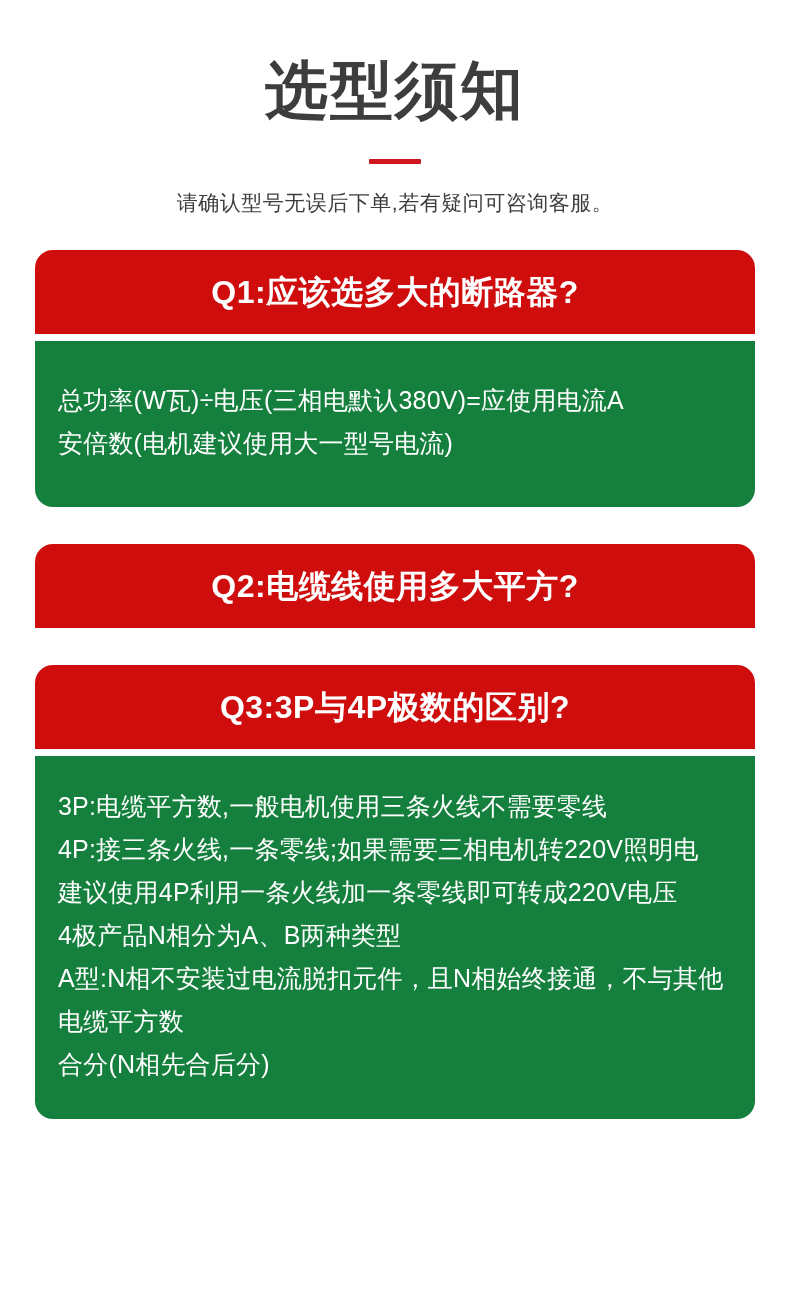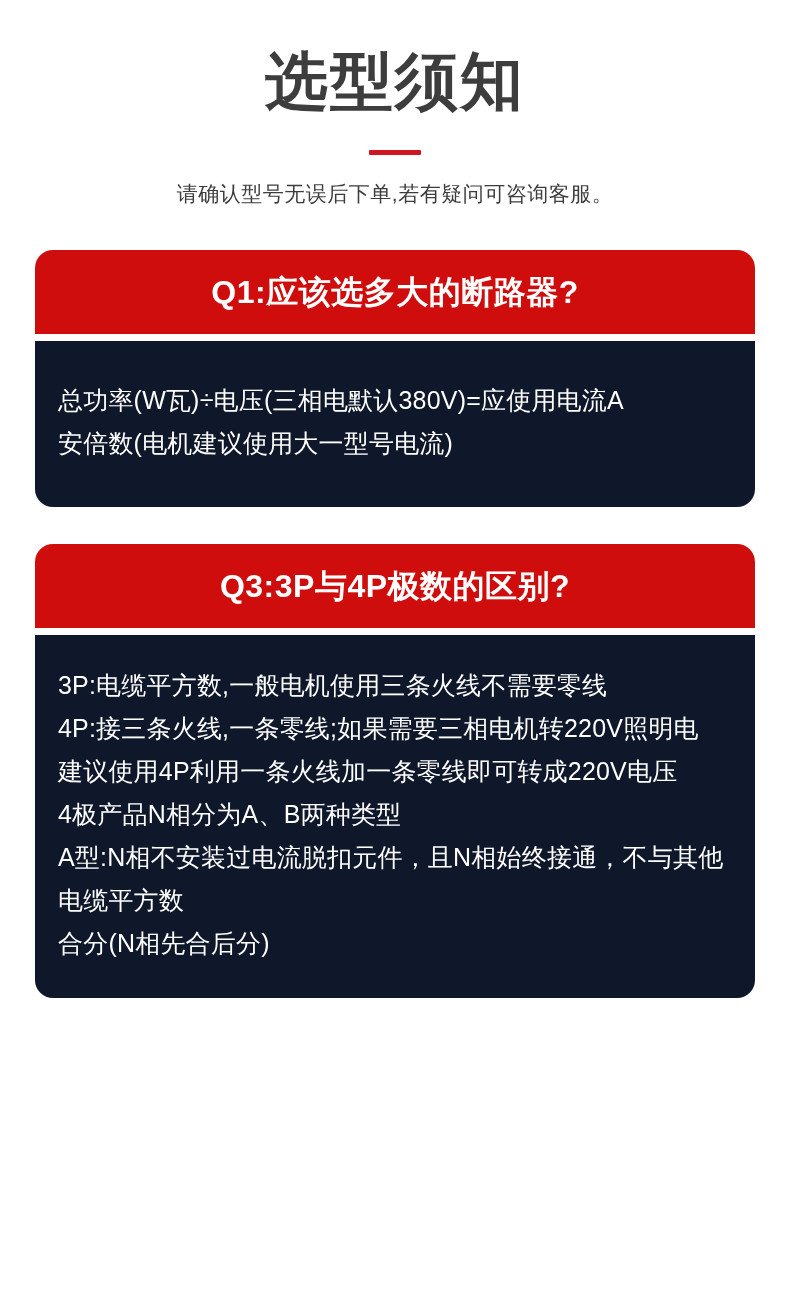--- a/index.html
+++ b/index.html
@@ -26,21 +26,21 @@
   
   .header {
     position: absolute;
     top: 0;
     left: 0;
     width: 790px;
     text-align: center;
   }
 
   .page-title {
-    margin: 8px;
+    margin: 17px;
     padding: 0;
     font-size: 63px;
     line-height: 1;
     font-weight: bold;
     color: #3d3d3d;
     letter-spacing: 2px;
     padding-top: 42px;
   }
 
   .title-rule {
@@ -89,21 +89,21 @@
   .card-header-text {
     color: #ffffff;
     font-size: 32px;
     font-weight: bold;
     line-height: 1;
     letter-spacing: 0.5px;
     text-align: center;
   }
 
   .card-body {
-    background: #0f172a;
+    background: #15803d;
     border-radius: 0 0 18px 18px;
     margin-top: 7px;
     padding: 38px 0 40px 23px;
   }
 
   .card-body-line {
     color: #ffffff;
     font-size: 25px;
     line-height: 43px;
     white-space: nowrap;
@@ -132,20 +132,23 @@
       <div class="card-header">
         <span class="card-header-text">Q1:应该选多大的断路器?</span>
       </div>
       <div class="card-body">
         <div class="card-body-line">总功率(W瓦)÷电压(三相电默认380V)=应使用电流A</div>
         <div class="card-body-line">安倍数(电机建议使用大一型号电流)</div>
       </div>
     </section>
 
     <section class="card card--q2">
+      <div class="card-header">
+        <span class="card-header-text">Q2:电缆线使用多大平方?</span>
+      </div>
     </section>
 
     <section class="card card--q3">
       <div class="card-header">
         <span class="card-header-text">Q3:3P与4P极数的区别?</span>
       </div>
       <div class="card-body">
         <div class="card-body-line">3P:电缆平方数,一般电机使用三条火线不需要零线</div>
         <div class="card-body-line">4P:接三条火线,一条零线;如果需要三相电机转220V照明电</div>
         <div class="card-body-line">建议使用4P利用一条火线加一条零线即可转成220V电压</div>

